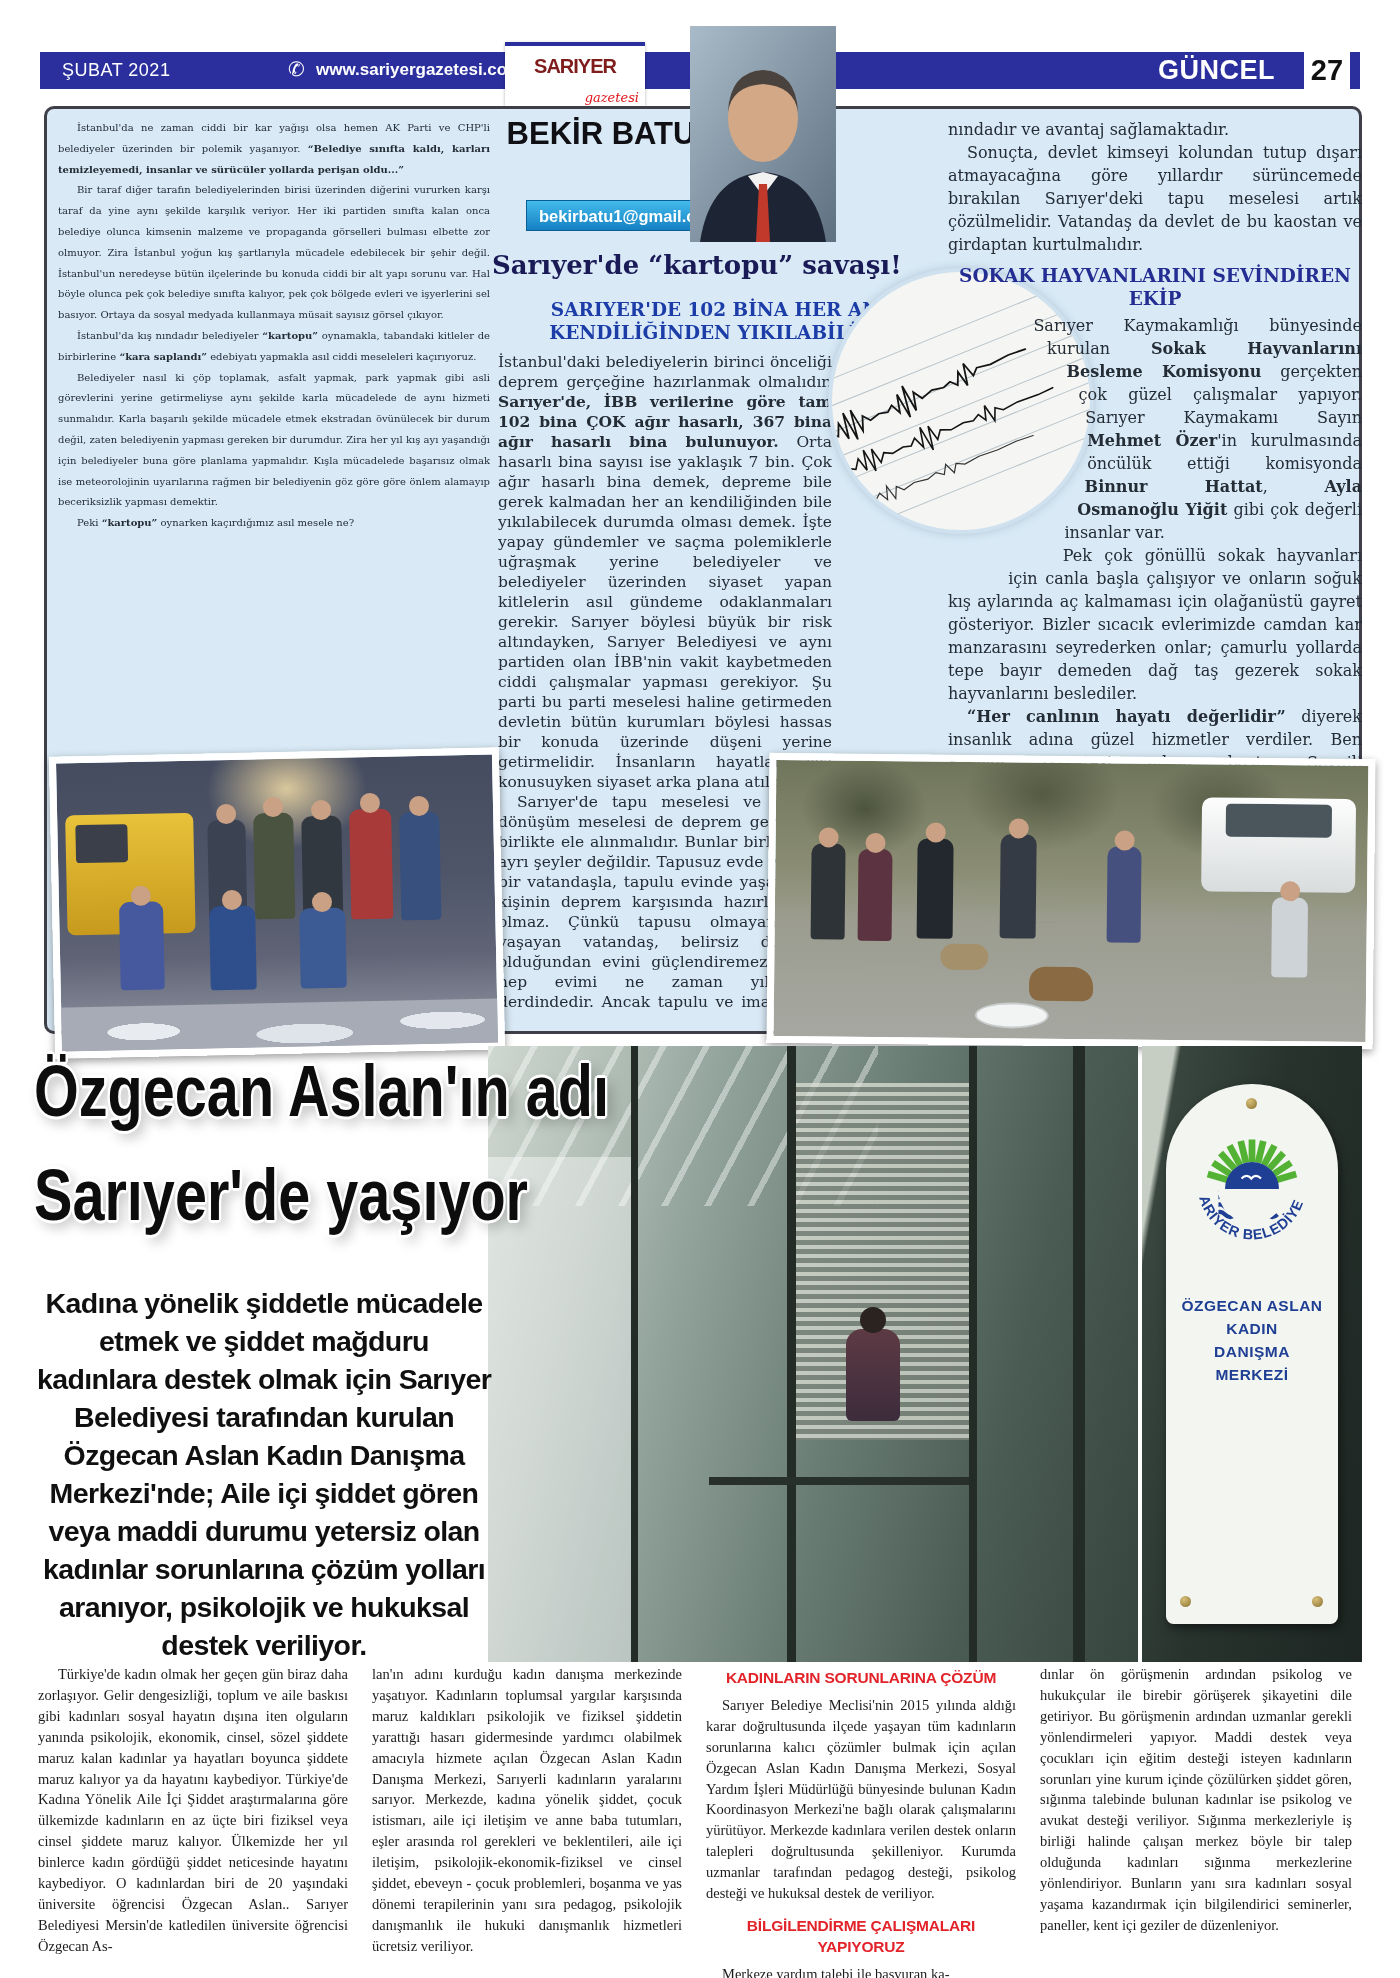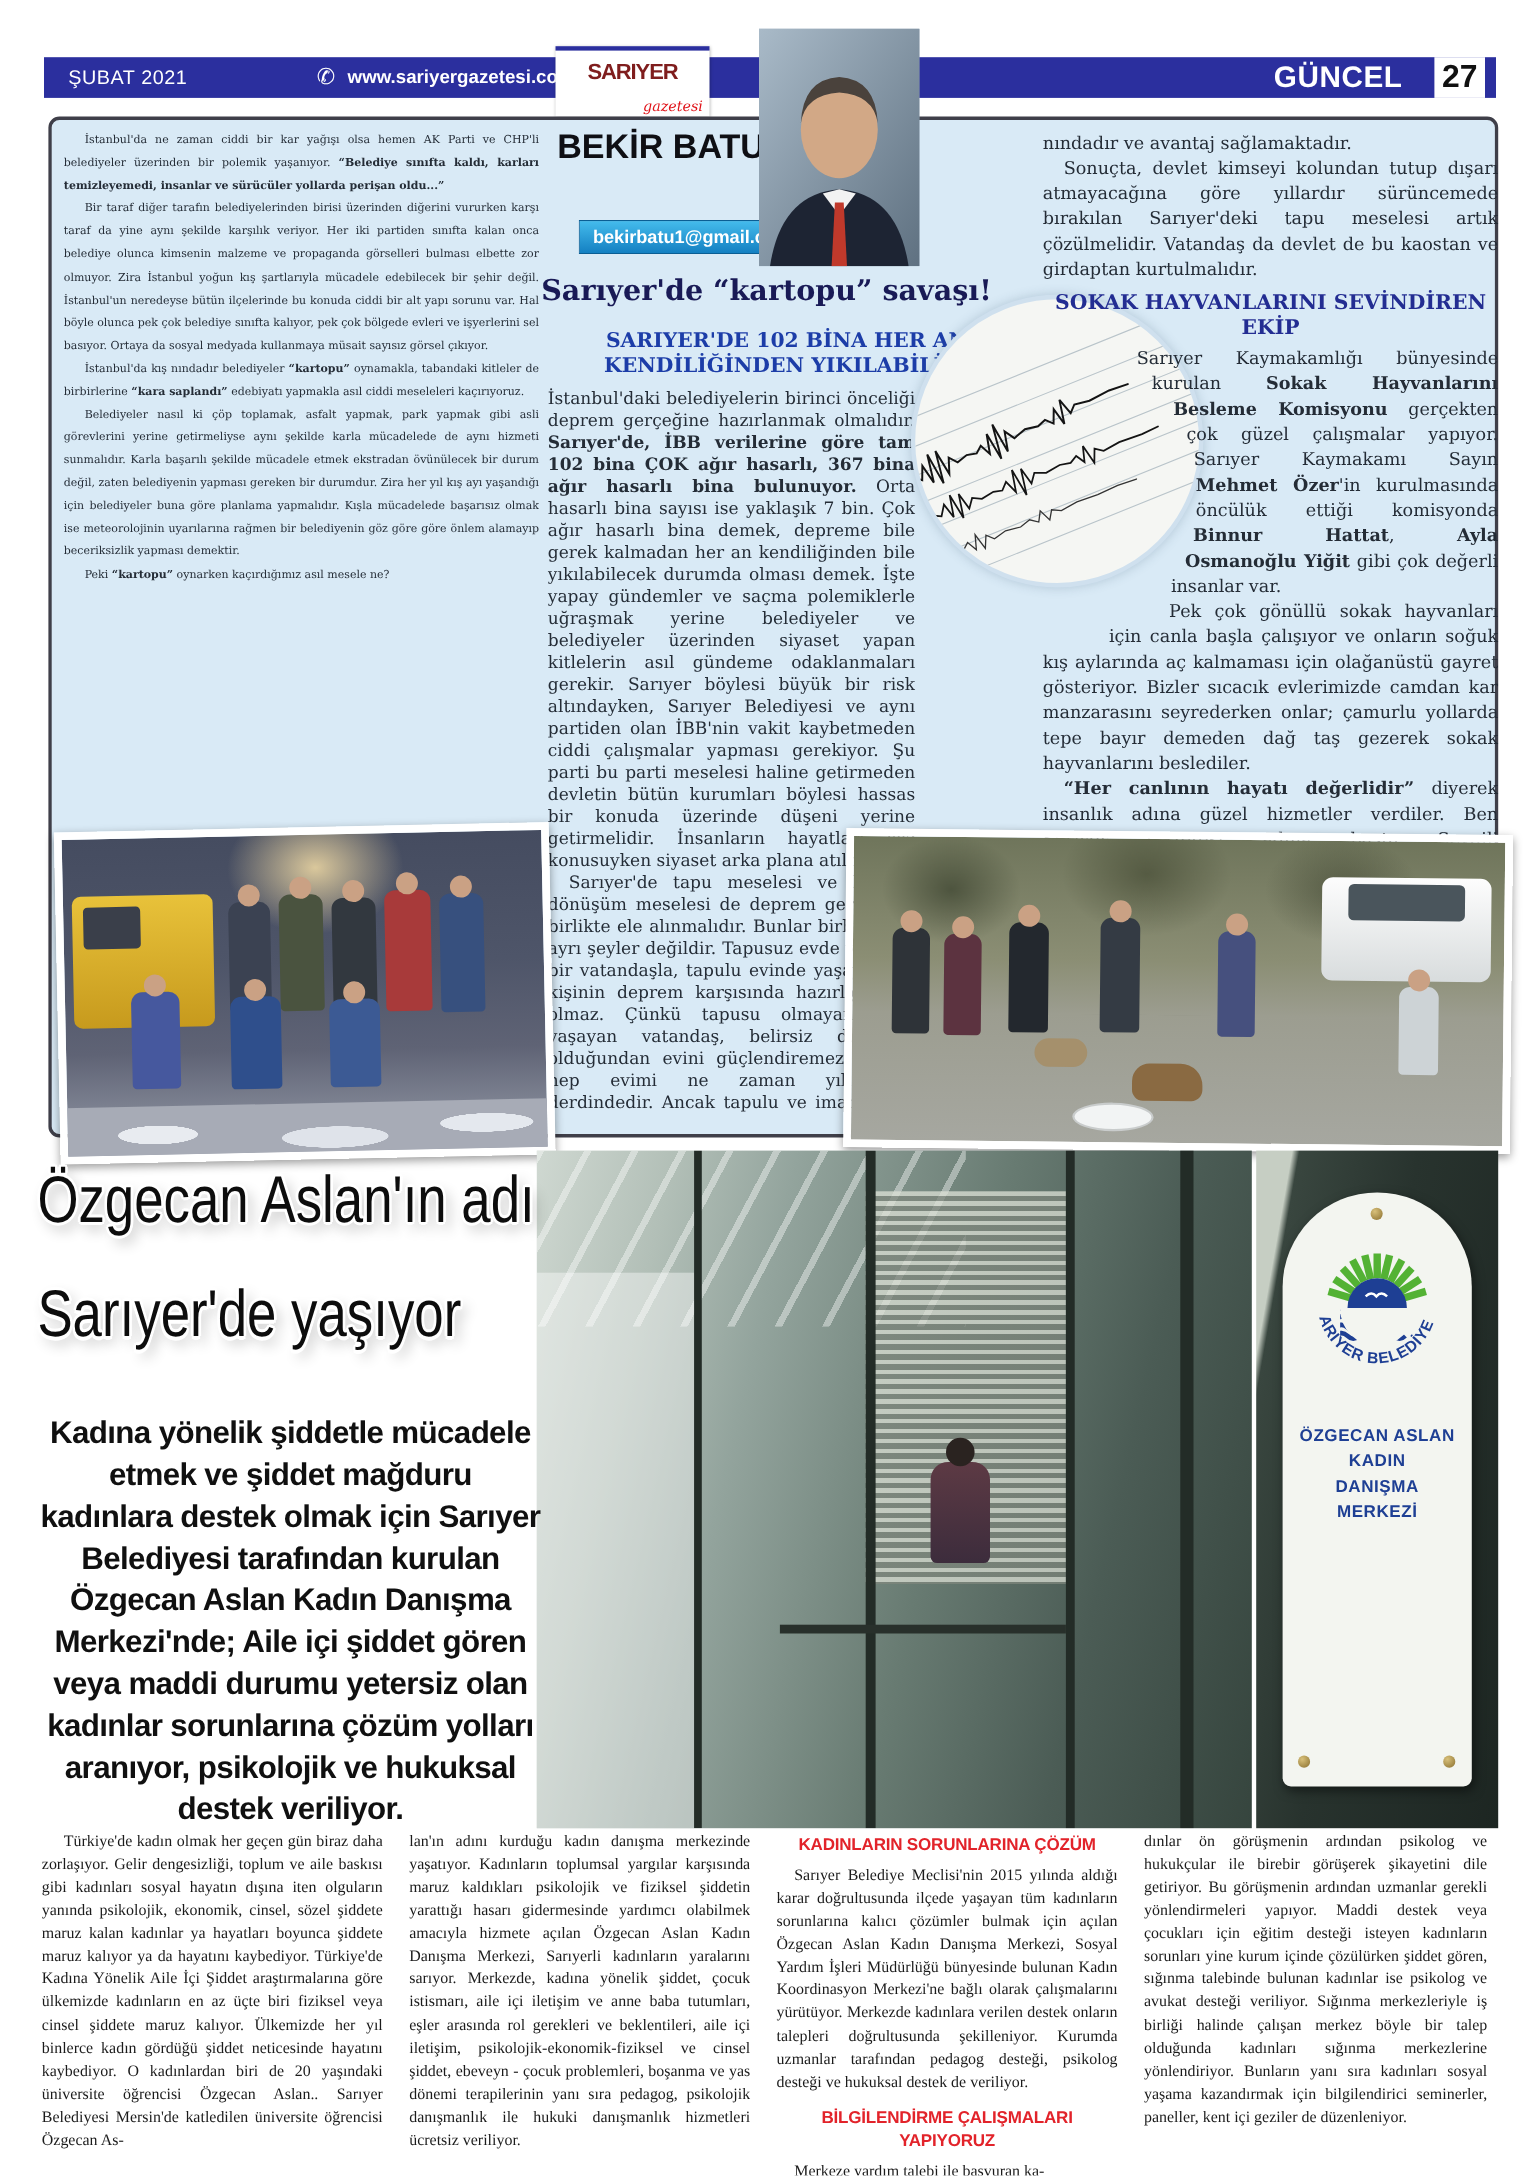--- a/index.html
+++ b/index.html
@@ -94,22 +94,22 @@
   .fp-desk{left:34%;top:70%;width:40%;height:8px;background:#28302b;}
 
   .sign-photo{left:1142px;top:1046px;width:220px;height:616px;border:none;box-shadow:none;overflow:hidden;
               background:linear-gradient(100deg,#c6cec3 0%,#c6cec3 10%,#39463f 12%,#28332e 45%,#1d2622 100%);}
   .plaque{left:24px;top:38px;width:172px;height:540px;background:#f3f5f0;
           border-radius:90px 90px 8px 8px;box-shadow:2px 4px 10px rgba(0,0,0,.5);text-align:center;}
   .plaque-text{font-family:"Liberation Sans",sans-serif;font-weight:bold;font-size:15.5px;line-height:23px;
                color:#1e3f94;letter-spacing:.5px;}
   .screw{width:11px;height:11px;border-radius:50%;background:radial-gradient(circle at 35% 30%,#d8c07a,#8a6f2e);}
 
-  .feat-headline{left:34px;width:900px;font-family:"Liberation Sans",sans-serif;font-weight:normal;
-                 font-size:60px;line-height:98px;color:#0d0d0d;white-space:nowrap;z-index:5;}
+  .feat-headline{left:34px;width:900px;font-family:"Liberation Sans",sans-serif;font-weight:bold;
+                 font-size:72px;line-height:98px;color:#0d0d0d;white-space:nowrap;z-index:5;}
   .feat-headline .scale{display:inline-block;transform:scaleX(.8);transform-origin:left center;
       text-shadow:3px 0 0 #fff,-3px 0 0 #fff,0 3px 0 #fff,0 -3px 0 #fff,
                   2px 2px 0 #fff,-2px -2px 0 #fff,2px -2px 0 #fff,-2px 2px 0 #fff,6px 6px 14px rgba(0,0,0,.3);}
   .hl1{top:1042px;} .hl2{top:1146px;}
   .feat-lead{left:36px;top:1284px;width:456px;text-align:center;font-family:"Liberation Sans",sans-serif;
              font-weight:bold;font-size:28.5px;line-height:38px;color:#101010;letter-spacing:-.6px;}
 
   
   .bcol{top:1664px;height:314px;font-family:"Liberation Serif",serif;font-size:14.5px;line-height:20.9px;
         text-align:justify;color:#1b1b1b;overflow:hidden;}

